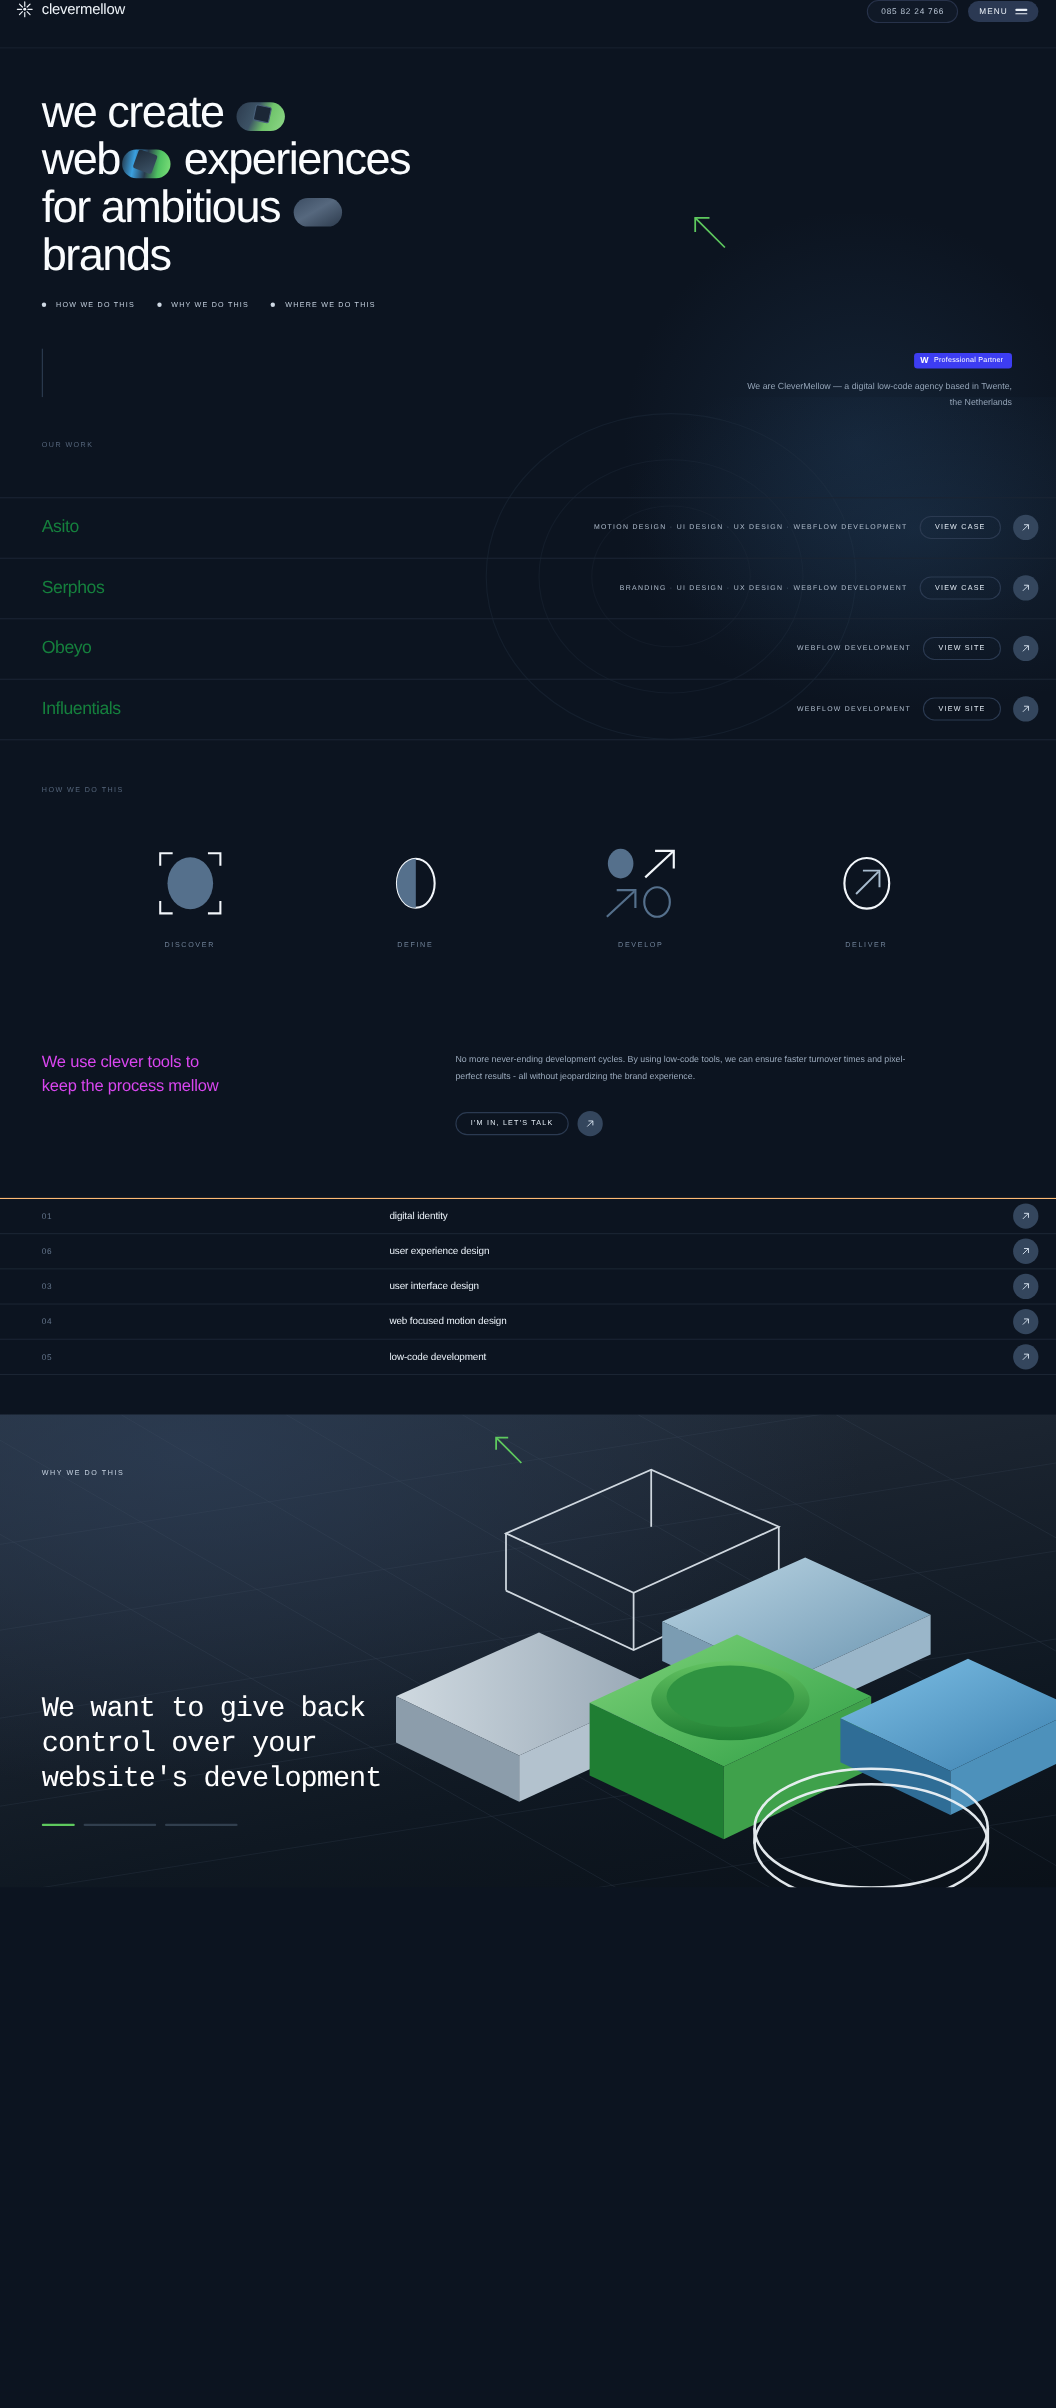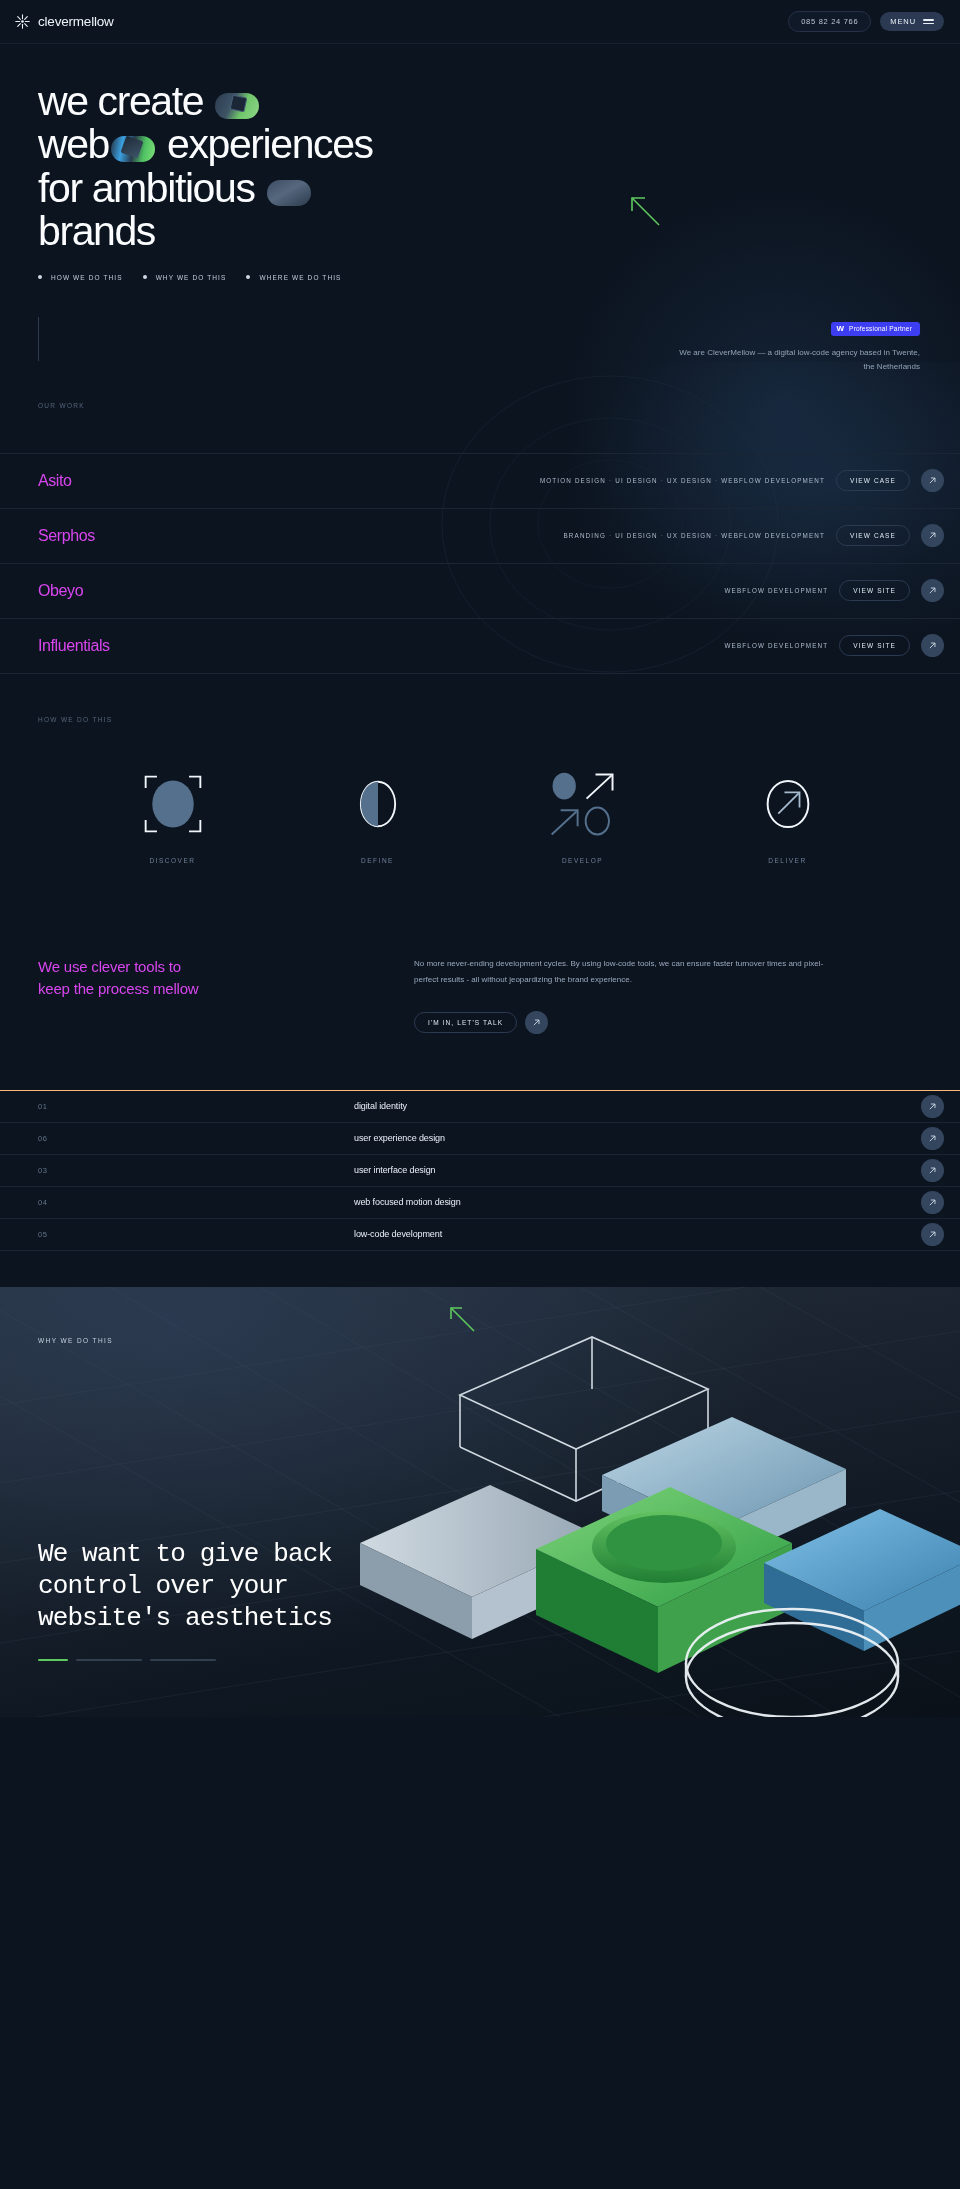--- a/index.html
+++ b/index.html
@@ -9,21 +9,21 @@
     font-family: "Liberation Sans", sans-serif;
     color: #e8eef5;
     overflow-x: hidden;
   }
   .page { width: 960px; position: relative; }
 
   
   .header {
     height: 44px;
     display: flex;
-    align-items: center;
+    align-items: flex-start;
     justify-content: space-between;
     padding: 0 16px 0 14px;
     border-bottom: 1px solid #18202e;
     position: relative;
     z-index: 30;
   }
   .brand { display: flex; align-items: center; gap: 7px; }
   .brand-mark { width: 17px; height: 17px; position: relative; flex: none; }
   .brand-name {
     font-size: 13.5px; letter-spacing: -0.2px; color: #eef3f8; font-weight: 400;
@@ -134,21 +134,21 @@
     background: radial-gradient(ellipse at 70% 40%, rgba(40,72,106,.28), rgba(12,20,32,0) 65%);
     pointer-events:none;
   }
   .work-rows { margin-top: 44px; border-top: 1px solid #1b2533; position: relative; z-index:2; }
   .work-row {
     display: flex; align-items: center; justify-content: space-between;
     border-bottom: 1px solid #1b2533;
     padding: 0 16px 0 38px;
     height: 55px;
   }
-  .work-name { font-size: 16px; letter-spacing: -.4px; color: #d946ef; font-weight: 400; }
+  .work-name { font-size: 16px; letter-spacing: -.4px; color: #15803d; font-weight: 400; }
   .work-right { display: flex; align-items: center; gap: 11px; }
   .tags { font-size: 6.3px; letter-spacing: 1.15px; color: #aebbcb; }
   .tags .sep { color: #5c6c80; margin: 0 3px; }
   .btn-pill {
     border: 1px solid #2b3a51; border-radius: 20px;
     padding: 6px 13px; font-size: 6.5px; letter-spacing: 1.1px; color: #dfe8f1;
     background: transparent; white-space: nowrap;
   }
   .circ {
     width: 23px; height: 23px; border-radius: 50%;
@@ -639,21 +639,21 @@
         <g stroke="#5ec95e" stroke-width="1.6" fill="none">
           <line x1="3" y1="3" x2="26" y2="26"></line>
           <polyline points="3,14 3,3 14,3"></polyline>
         </g>
       </svg>
     </div>
 
     <h2>
       <span>We want to give back</span><br>
       <span>control over your</span><br>
-      <span>website's aesthetics</span>
+      <span>website's development</span>
     </h2>
 
     <div class="why-slider">
       <span class="sl on"></span>
       <span class="sl dim"></span>
       <span class="sl dim"></span>
     </div>
   </div>
 
 </div>

